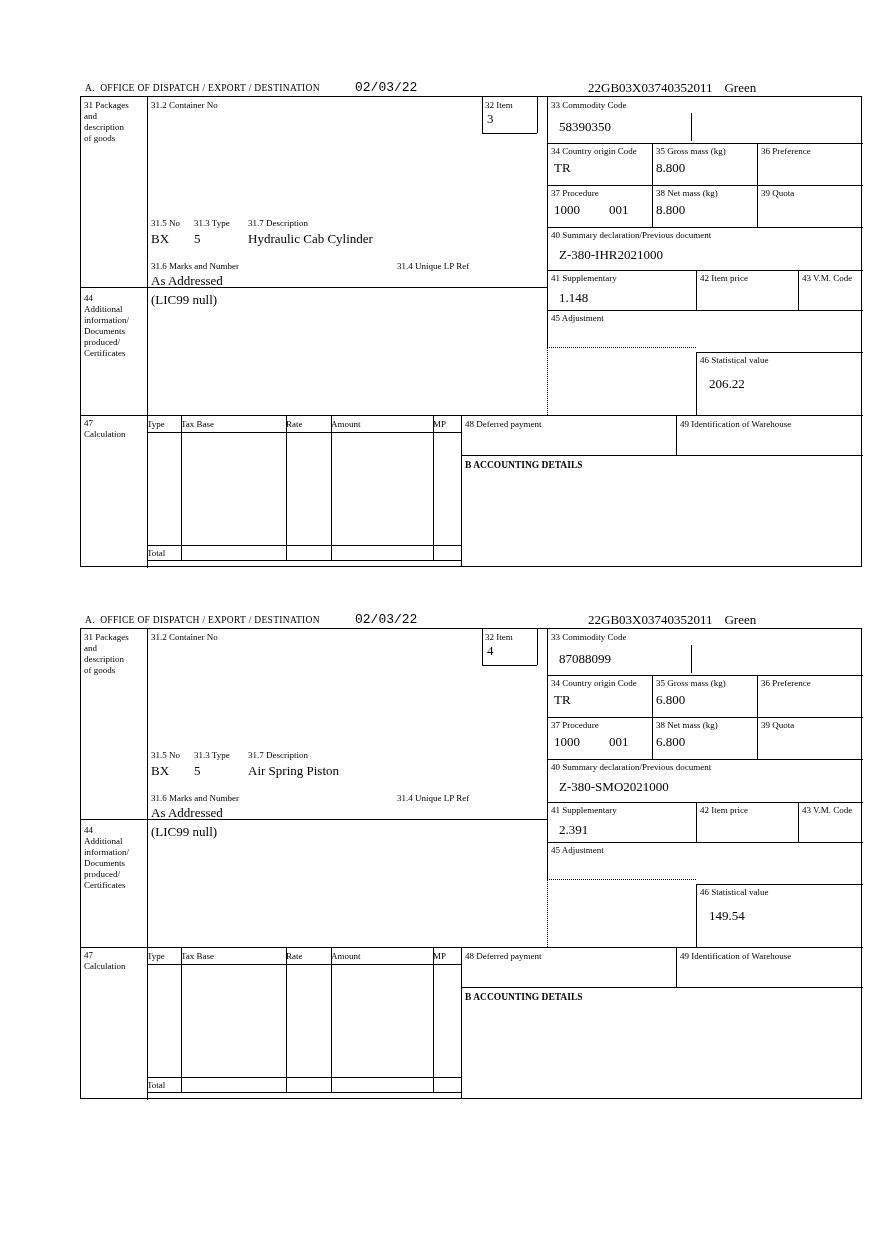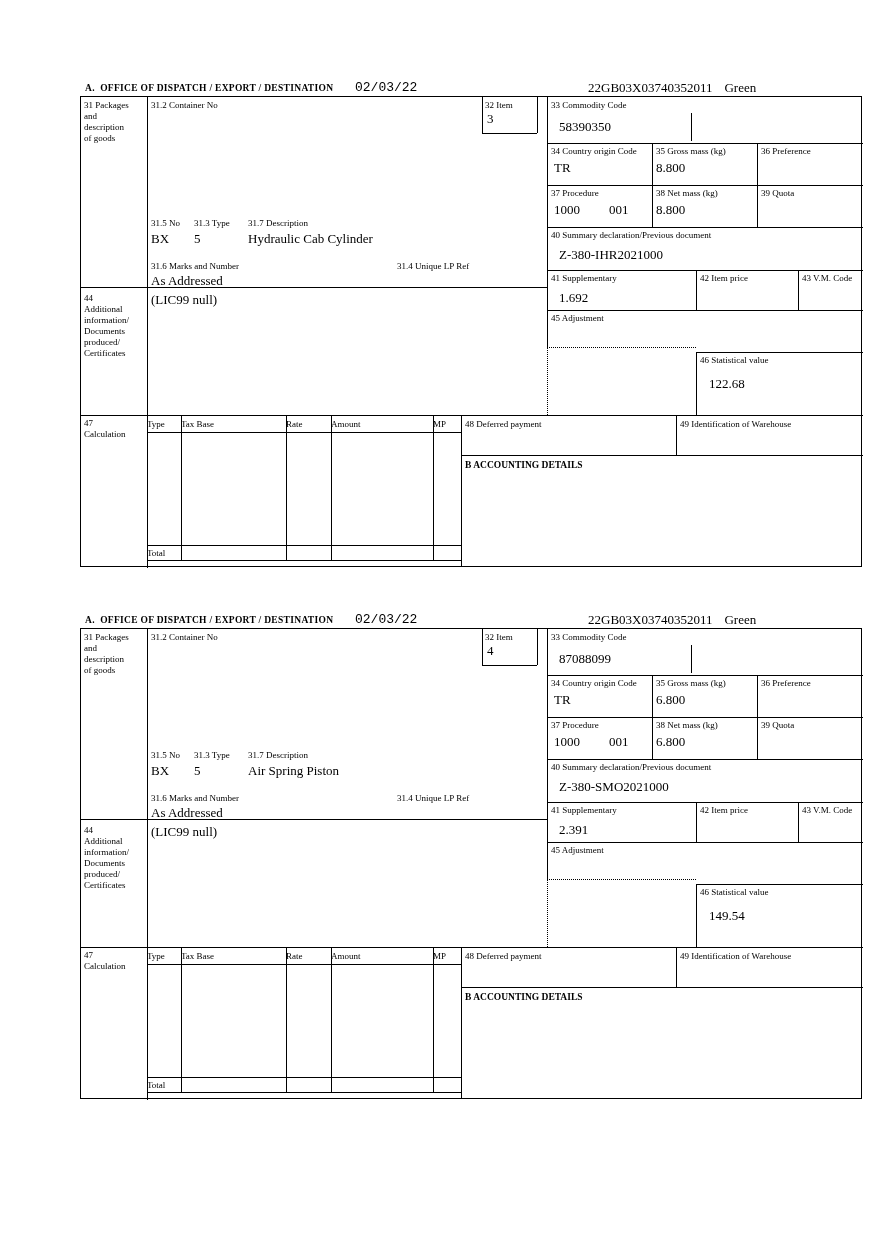--- a/index.html
+++ b/index.html
@@ -1,20 +1,20 @@
 <!DOCTYPE html>
 <html><head>
 <meta charset="utf-8">
 <style>
   html,body{margin:0;padding:0;background:#fff;}
   .page{position:relative;width:882px;height:1250px;background:#fff;color:#000;
         font-family:"Liberation Serif", serif;overflow:hidden;}
   .block{position:absolute;left:80px;width:782px;height:492px;}
   .b1{top:79px;} .b2{top:611px;}
-  .hdr-office{position:absolute;left:5px;top:4px;font-weight:700;font-size:9.5px;letter-spacing:.3px;white-space:pre;}
+  .hdr-office{position:absolute;left:5px;top:4px;font-weight:400;font-size:9.5px;letter-spacing:.3px;white-space:pre;}
   .hdr-date{position:absolute;left:275px;top:1px;font-size:13px;font-family:Liberation Mono, monospace;}
   .hdr-ref{position:absolute;left:508px;top:1px;font-size:13px;}
   .hdr-ref .status{margin-left:12px;}
   .tbl{position:absolute;left:0;top:17px;width:782px;height:471px;border:1px solid #000;box-sizing:border-box;}
   .ln{position:absolute;background:#000;}
   .v{width:1px;} .h{height:1px;}
   .dv{position:absolute;width:0;border-left:1px dotted #000;}
   .dh{position:absolute;height:0;border-top:1px dotted #000;}
   .lab{position:absolute;font-size:9px;line-height:11px;}
   .val{position:absolute;font-size:13px;line-height:14px;}
@@ -113,23 +113,23 @@
       <span class="val" style="left:473px;top:64px">TR</span>
       <span class="val" style="left:575px;top:64px">8.800</span>
       <span class="val" style="left:473px;top:106px">1000</span>
       <span class="val" style="left:528px;top:106px">001</span>
       <span class="val" style="left:575px;top:106px">8.800</span>
       <span class="val" style="left:478px;top:151px">Z-380-IHR2021000</span>
       <span class="val" style="left:70px;top:135px">BX</span>
       <span class="val" style="left:113px;top:135px">5</span>
       <span class="val" style="left:167px;top:135px">Hydraulic Cab Cylinder</span>
       <span class="val" style="left:70px;top:177px">As Addressed</span>
-      <span class="val" style="left:478px;top:194px">1.692</span>
+      <span class="val" style="left:478px;top:194px">1.148</span>
       <span class="val" style="left:70px;top:196px">(LIC99 null)</span>
-      <span class="val" style="left:628px;top:280px">122.68</span>
+      <span class="val" style="left:628px;top:280px">206.22</span>
     </div>
   </div>
 
   <div class="block b2">
     <span class="hdr-office">A.  OFFICE OF DISPATCH / EXPORT / DESTINATION</span>
     <span class="hdr-date">02/03/22</span>
     <span class="hdr-ref"><span>22GB03X03740352011</span><span class="status">Green</span></span>
 
     <div class="tbl">
 

